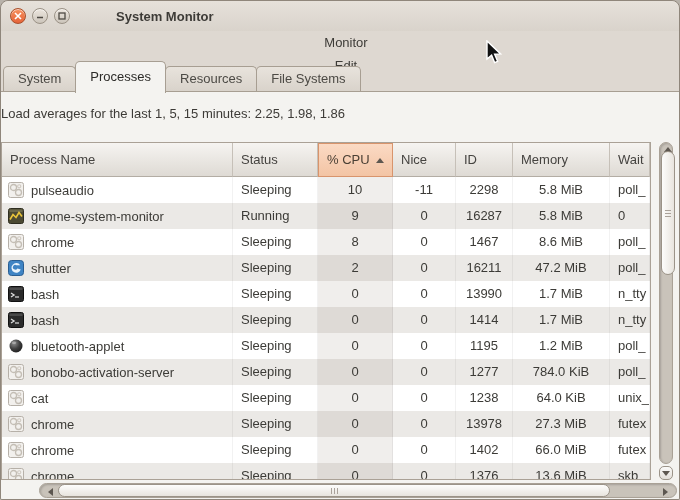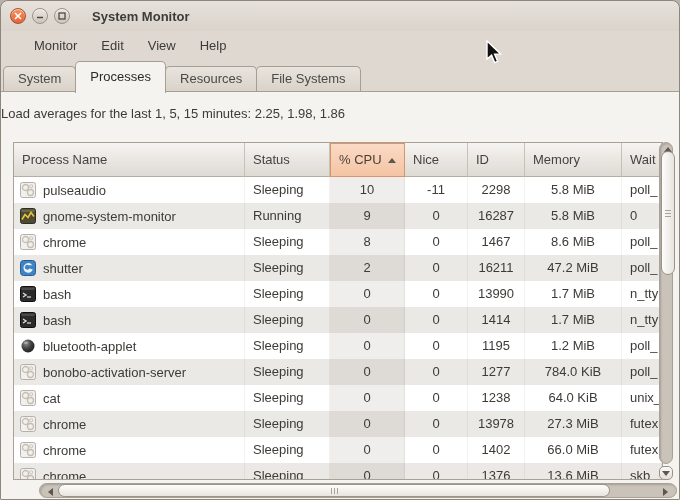--- a/index.html
+++ b/index.html
@@ -5,42 +5,42 @@
   html,body{margin:0;padding:0;background:#b8b2aa;font-family:"Liberation Sans","DejaVu Sans",sans-serif;}
   *{box-sizing:border-box;}
   .window{
     position:relative;width:680px;height:500px;overflow:hidden;
     background:var(--window-chrome,#ded8d1);
     border:1px solid #8f867b;border-radius:8px 8px 2px 2px;
   }
   
   .titlebar{position:absolute;left:0;top:0;width:100%;height:30px;
     background:linear-gradient(#e6e1da,#d9d3cb);border-radius:7px 7px 0 0;
-    display:flex;align-items:center;}
+    display:flex;align-items:center;gap:24px;}
   .wbtns{display:flex;gap:6px;margin-left:9px;align-items:center;}
   .wbtn{width:16px;height:16px;border-radius:50%;display:flex;align-items:center;justify-content:center;
     background:linear-gradient(#ece6de,#ccc5bb);border:1px solid #9a9185;box-shadow:inset 0 1px 0 rgba(255,255,255,.6);}
   .wbtn.close{background:linear-gradient(#f7915e,var(--close-button,#e5643a));border:1px solid #a8502c;}
   .title{margin-left:22px;font-size:13px;font-weight:bold;color:#3d3b37;}
   
-  .menubar{position:absolute;left:0;top:30px;width:100%;height:28px;display:flex;align-items:center;padding-left:21px;}
+  .menubar{position:absolute;left:0;top:30px;width:100%;height:28px;display:flex;align-items:center;padding-left:12px;flex-direction:column;}
   .menu-item{font-size:13px;color:#3d3b37;padding:4px 12px;cursor:default;}
   
   .tabbar{position:absolute;left:0;top:58px;width:100%;height:33px;display:flex;align-items:flex-end;padding-left:2px;}
   .tab{height:26px;line-height:24px;padding:0 14px;font-size:13px;color:#4c4a45;
     background:linear-gradient(#e8e3dc,#d8d2ca);border:1px solid #a79e92;border-bottom:none;
     border-radius:5px 5px 0 0;margin-right:-1px;position:relative;z-index:1;}
   .tab.active{height:32px;line-height:30px;background:var(--page-background,#f4f3f0);
     color:#2c2b28;margin-bottom:-1px;z-index:3;}
   
   .page{position:absolute;left:0;top:90px;width:680px;height:410px;
     background:var(--page-background,#f4f3f0);border-top:1px solid #a79e92;z-index:2;}
   .load-avg{position:absolute;left:0;top:14px;font-size:13px;color:#3d3b37;}
   
-  .table{position:absolute;left:12px;top:50px;width:650px;height:338px;
+  .table{position:absolute;left:0;top:50px;width:650px;height:338px;
     background:#fff;border:1px solid #aaa196;overflow:hidden;}
   .grid-row{display:grid;grid-template-columns:231px 85px 75px 63px 57px 97px minmax(0,1fr);}
   .thead{height:34px;}
   .th{height:34px;line-height:33px;font-size:13px;color:#454340;padding:0 8px;
     background:linear-gradient(var(--header-gradient-top,#f6f4f1),var(--header-gradient-bottom,#dedad4));
     border-right:1px solid #c6c0b8;border-bottom:1px solid #b3ada4;white-space:nowrap;overflow:hidden;cursor:default;}
   .th.sorted{background:linear-gradient(#fbdac4,var(--sorted-header-bg,#f3c4a4));
     border:1px solid var(--sorted-header-border,#d8946c);color:#4a3f34;
     display:flex;align-items:center;justify-content:space-between;line-height:32px;}
   .sort-arrow{width:0;height:0;border-left:4px solid transparent;border-right:4px solid transparent;

